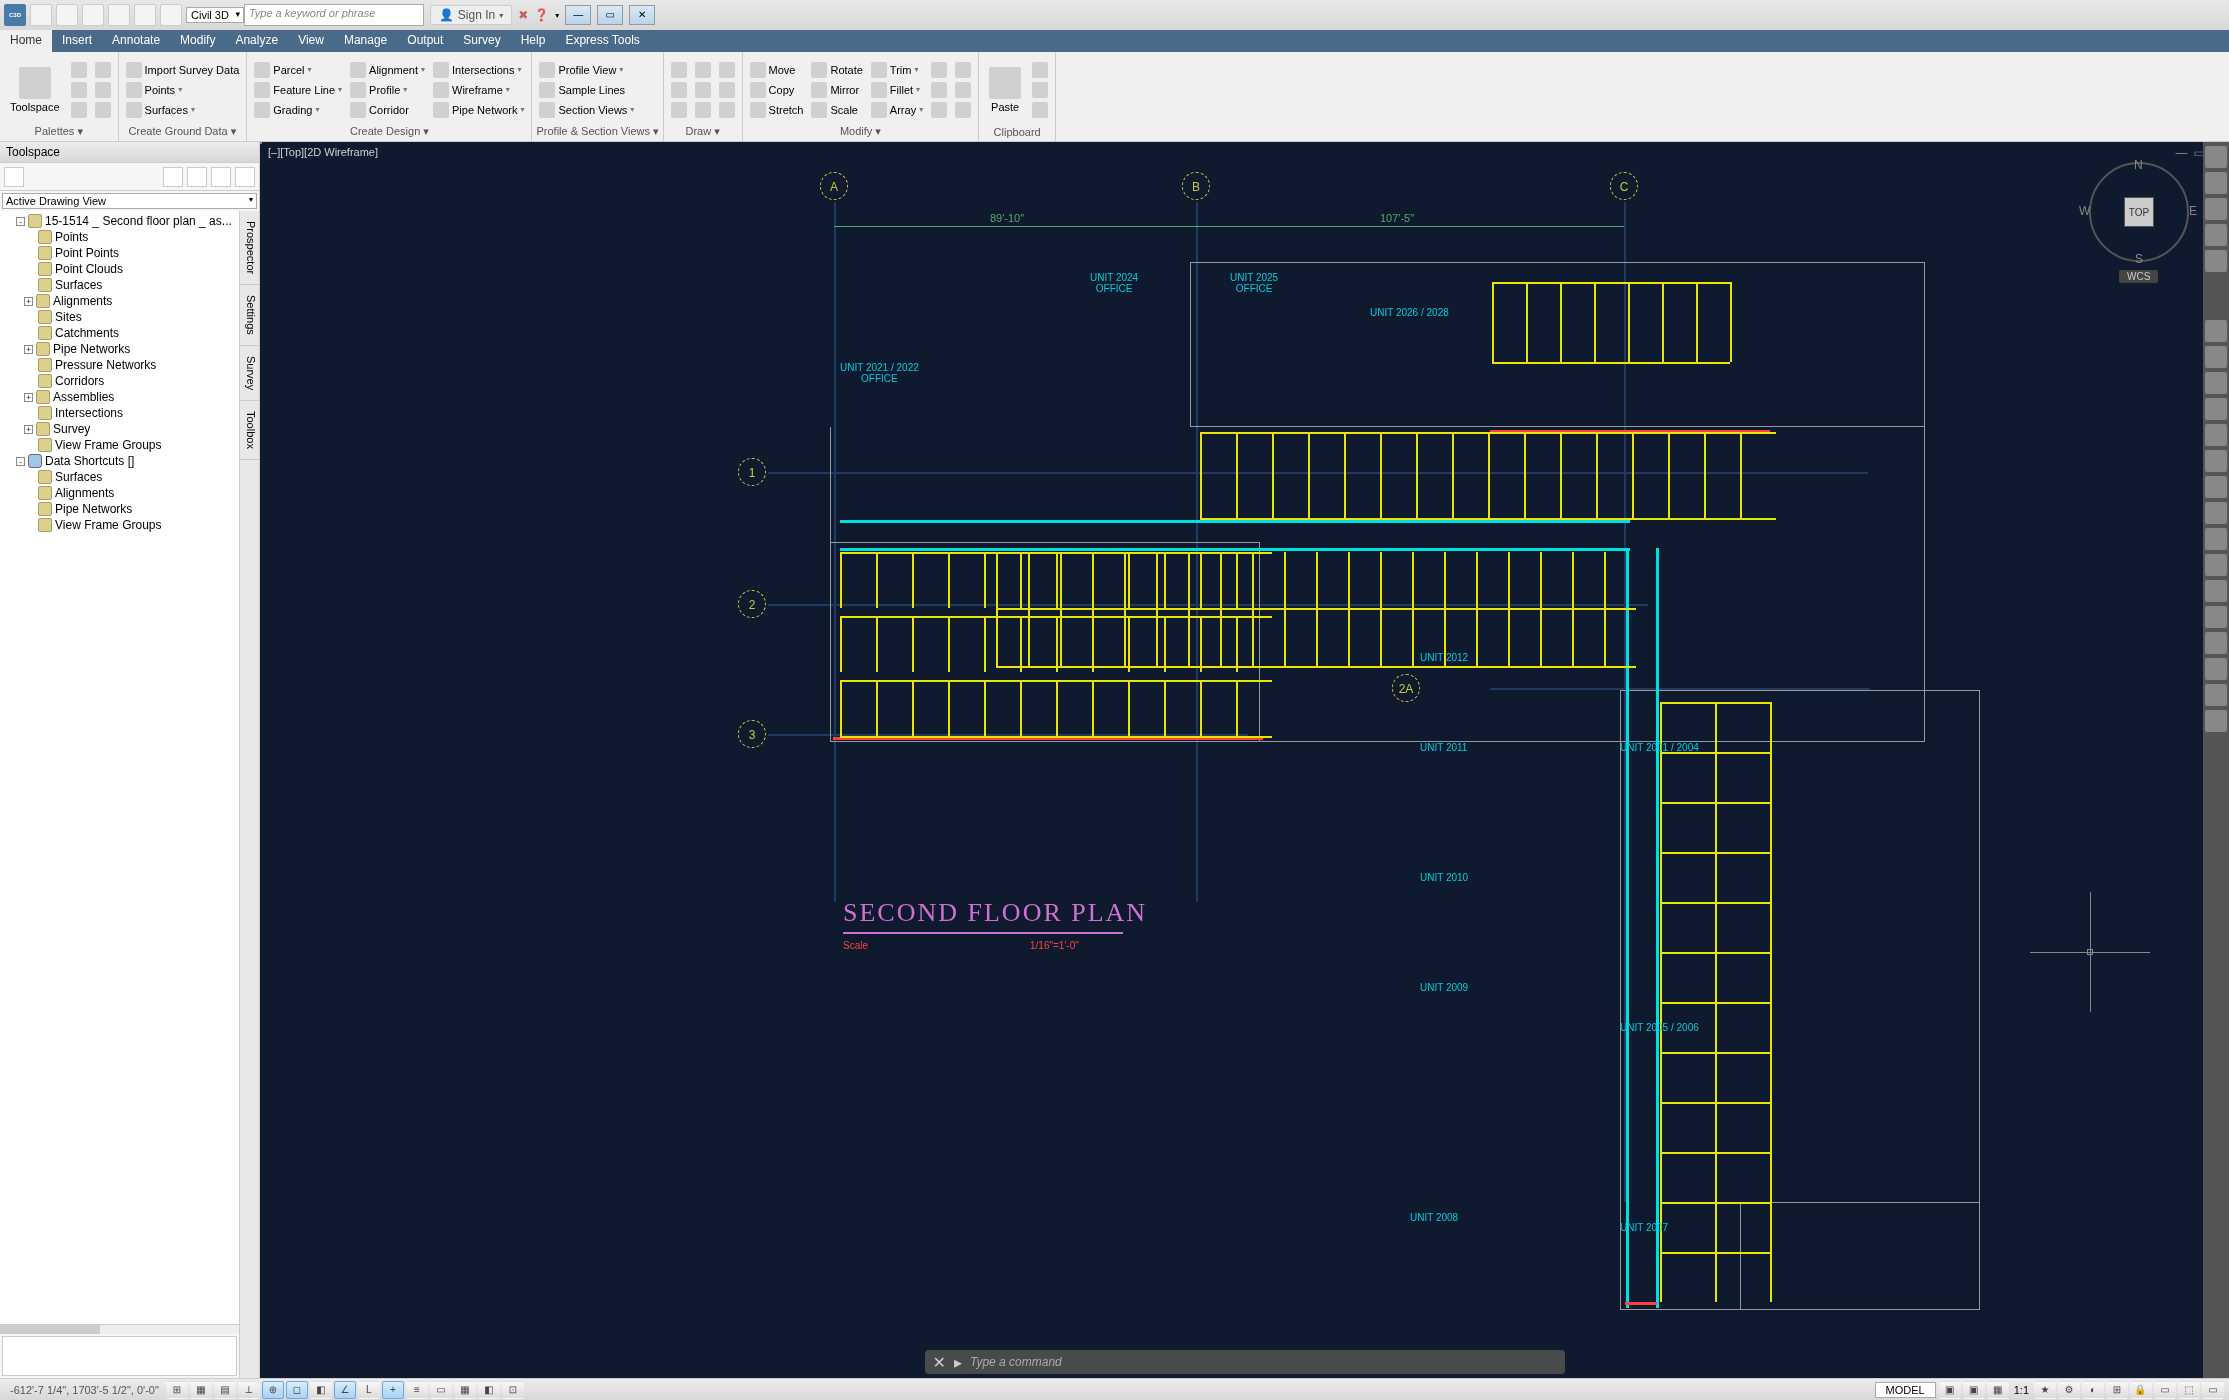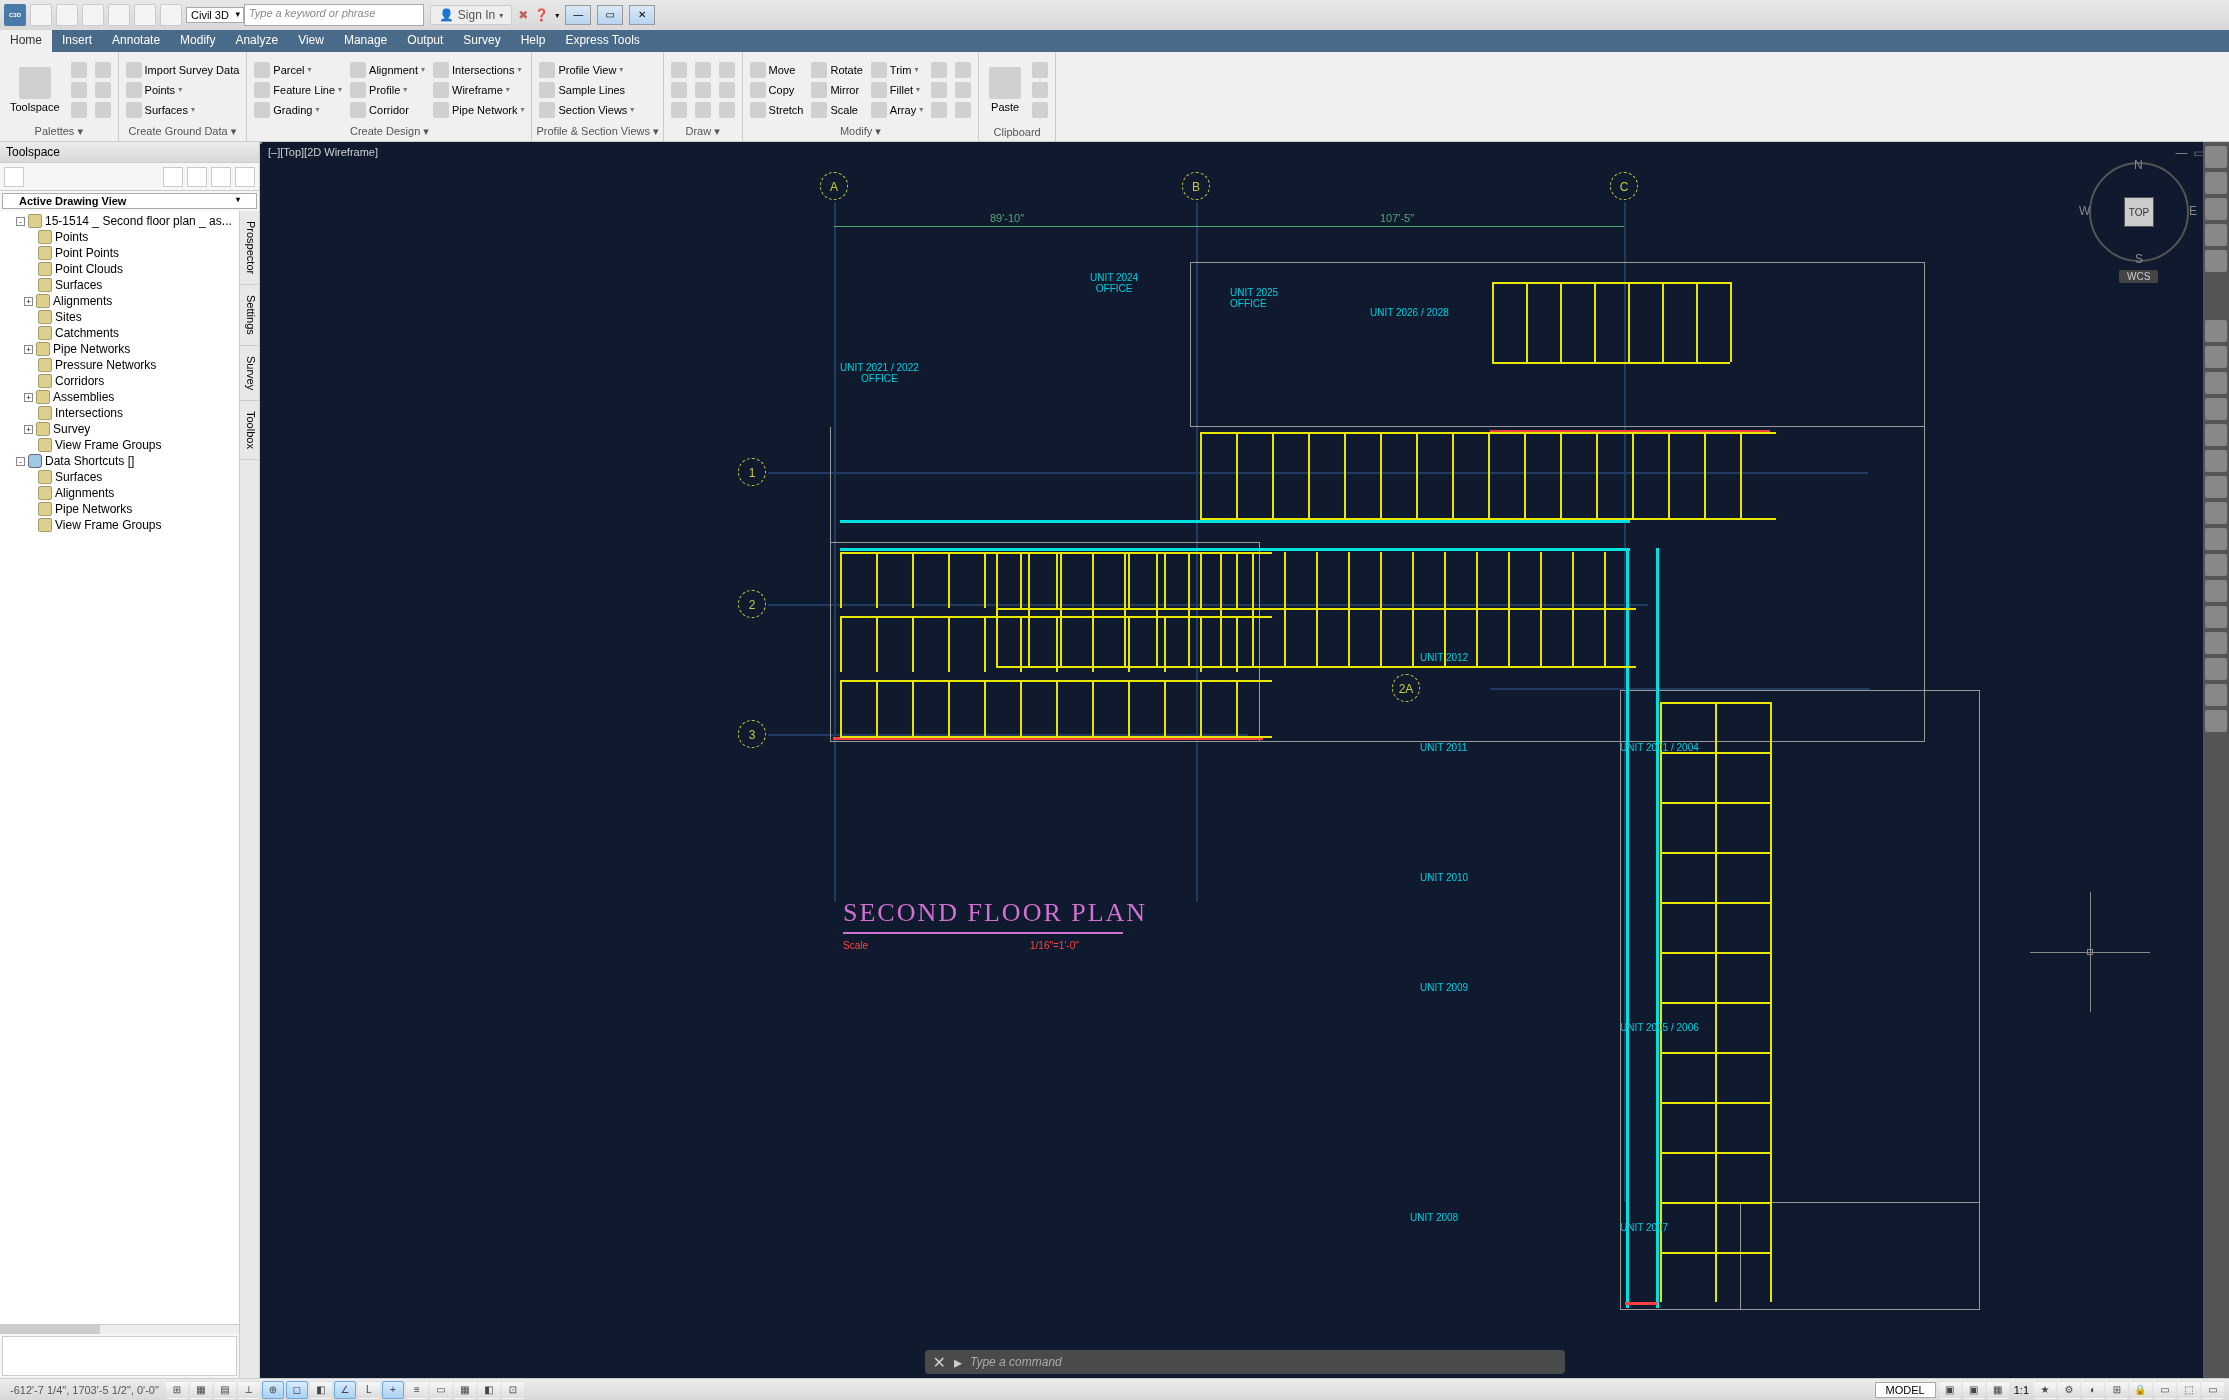--- a/index.html
+++ b/index.html
@@ -35,21 +35,21 @@
 .ribbon .sm-btn .ico16 { width: 16px; height: 16px; background: #d0d0d0; border-radius: 2px; }
 .ribbon .dd::after { content: " ▾"; font-size: 8px; color: #777; }
 .ribbon .layer-select { width: 170px; height: 20px; border: 1px solid #ccc; background: #fff; padding: 1px 4px; font-size: 11px; }
 
 
 .main { display: flex; height: calc(100% - 30px - 22px - 90px - 22px); }
 .toolspace { width: 260px; background: #f6f6f6; border-right: 1px solid #ccc; display: flex; flex-direction: column; }
 .toolspace-title { background: linear-gradient(#ececec,#d8d8d8); padding: 3px 6px; font-size: 12px; border-bottom: 1px solid #ccc; }
 .toolspace-toolbar { height: 28px; border-bottom: 1px solid #ccc; display: flex; align-items: center; padding: 0 4px; gap: 4px; }
 .toolspace-toolbar .tb-btn { width: 20px; height: 20px; border: 1px solid #ccc; background: #fff; cursor: pointer; }
-.toolspace-combo { border: 1px solid #aaa; background: #fff; padding: 1px 16px; font-size: 11px; margin: 2px; font-weight: bold; }
+.toolspace-combo { border: 1px solid #aaa; background: #fff; padding: 1px 3px; font-size: 11px; margin: 2px; }
 .tree { flex: 1; overflow: auto; font-size: 12px; background: #fff; padding: 2px 0; }
 .tree .node { padding: 1px 4px 1px 16px; white-space: nowrap; cursor: pointer; display: flex; align-items: center; gap: 3px; }
 .tree .node.l1 { padding-left: 24px; }
 .tree .node .tico { width: 14px; height: 14px; background: #dcd08c; border: 1px solid #a89c6a; border-radius: 2px; }
 .tree .node .tico.cyl { background: #a0c8e0; border-color: #668; border-radius: 3px; }
 .tree .node .exp { width: 9px; height: 9px; border: 1px solid #888; font-size: 8px; line-height: 7px; text-align: center; }
 .tree-scroll { height: 10px; background: #eee; border-top: 1px solid #ccc; position: relative; }
 .tree-scroll .thumb { position: absolute; left: 0; width: 100px; height: 100%; background: #ccc; }
 .command-input { border: 1px solid #ccc; background: #fff; height: 40px; margin: 2px; }
 .side-tabs { position: absolute; right: 0; top: 0; height: 100%; width: 20px; background: #e8e8e8; border-left: 1px solid #ccc; display: flex; flex-direction: column; }
@@ -746,21 +746,21 @@
         <div class="wall-v" style="left: 1400px; top: 1110px; height: 50px;"></div>
         <div class="wall-v" style="left: 1455px; top: 1110px; height: 50px;"></div>
         <div class="wall-v" style="left: 1510px; top: 1110px; height: 50px;"></div>
       </div>
 
     <div id="unit-labels">
         <div class="fp-text" style="left: 580px; top: 220px; text-align: center; white-space: pre;">UNIT 2021 / 2022
 OFFICE</div>
         <div class="fp-text" style="left: 830px; top: 130px; text-align: center; white-space: pre;">UNIT 2024
 OFFICE</div>
-        <div class="fp-text" style="left: 970px; top: 130px; text-align: left; white-space: pre; margin-top: 15px;">UNIT 2025
+        <div class="fp-text" style="left: 970px; top: 130px; text-align: center; white-space: pre;">UNIT 2025
 OFFICE</div>
         <div class="fp-text" style="left: 1110px; top: 165px; text-align: center; white-space: pre;">UNIT 2026 / 2028</div>
         <div class="fp-text" style="left: 1160px; top: 510px; text-align: center; white-space: pre;">UNIT 2012</div>
         <div class="fp-text" style="left: 1160px; top: 600px; text-align: center; white-space: pre;">UNIT 2011</div>
         <div class="fp-text" style="left: 1160px; top: 730px; text-align: center; white-space: pre;">UNIT 2010</div>
         <div class="fp-text" style="left: 1160px; top: 840px; text-align: center; white-space: pre;">UNIT 2009</div>
         <div class="fp-text" style="left: 1150px; top: 1070px; text-align: center; white-space: pre;">UNIT 2008</div>
         <div class="fp-text" style="left: 1360px; top: 1080px; text-align: center; white-space: pre;">UNIT 2007</div>
         <div class="fp-text" style="left: 1360px; top: 880px; text-align: center; white-space: pre;">UNIT 2005 / 2006</div>
         <div class="fp-text" style="left: 1360px; top: 600px; text-align: center; white-space: pre;">UNIT 2001 / 2004</div>

